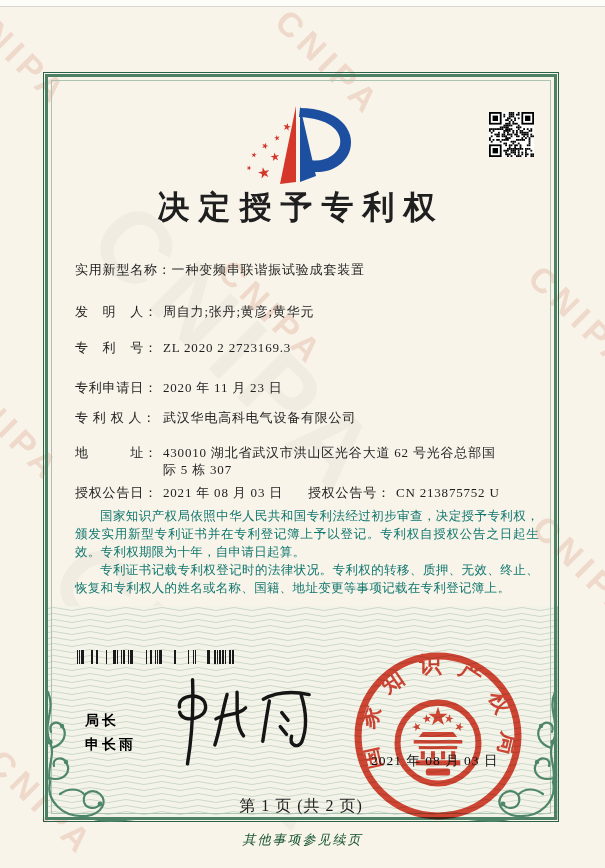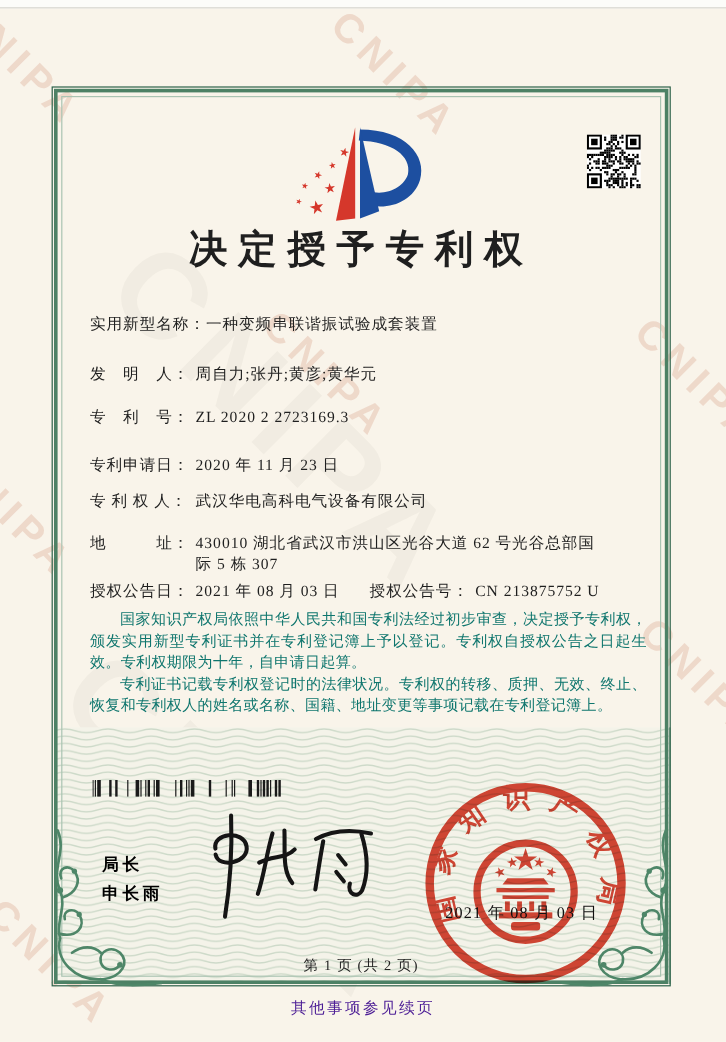--- a/index.html
+++ b/index.html
@@ -36,23 +36,23 @@
   .paras p{margin:0;text-indent:2em;}
 
   .barcode{position:absolute;left:77px;top:650px;width:158px;height:14px;z-index:5;}
   .director{position:absolute;left:85px;top:708px;z-index:5;font-family:"Liberation Sans","DejaVu Sans",sans-serif;
             font-size:14px;font-weight:600;letter-spacing:3px;line-height:24px;color:#000000;}
   .signature{position:absolute;left:152px;top:670px;z-index:6;}
 
   .seal{position:absolute;left:352px;top:650px;z-index:5;opacity:.93;mix-blend-mode:multiply;}
   .seal-date{position:absolute;left:371px;top:752px;z-index:7;font-size:13.5px;letter-spacing:1px;color:#101010;}
 
-  .page-num{position:absolute;left:43px;top:796px;width:516px;text-align:center;font-size:12px;letter-spacing:1px;z-index:5;}
-  .footer-note{position:absolute;left:0;top:831px;width:605px;text-align:center;font-size:13px;
-               letter-spacing:2px;z-index:5;color:#4c1d95;}
+  .page-num{position:absolute;left:43px;top:796px;width:516px;text-align:center;font-size:16px;letter-spacing:1px;z-index:5;}
+  .footer-note{position:absolute;left:0;top:831px;width:605px;text-align:center;font-size:13px;font-style:italic;
+               letter-spacing:2px;z-index:5;color:#14532d;}
   .qr{position:absolute;left:489px;top:112px;width:45px;height:45px;z-index:5;}
 </style>
 </head>
 <body>
 
 <div class="page">
   <div class="scan-strip"></div>
 
   <span class="wm" style="left:-18px;top:-8px;">CNIPA</span>
   <span class="wm" style="left:295px;top:2px;">CNIPA</span>

